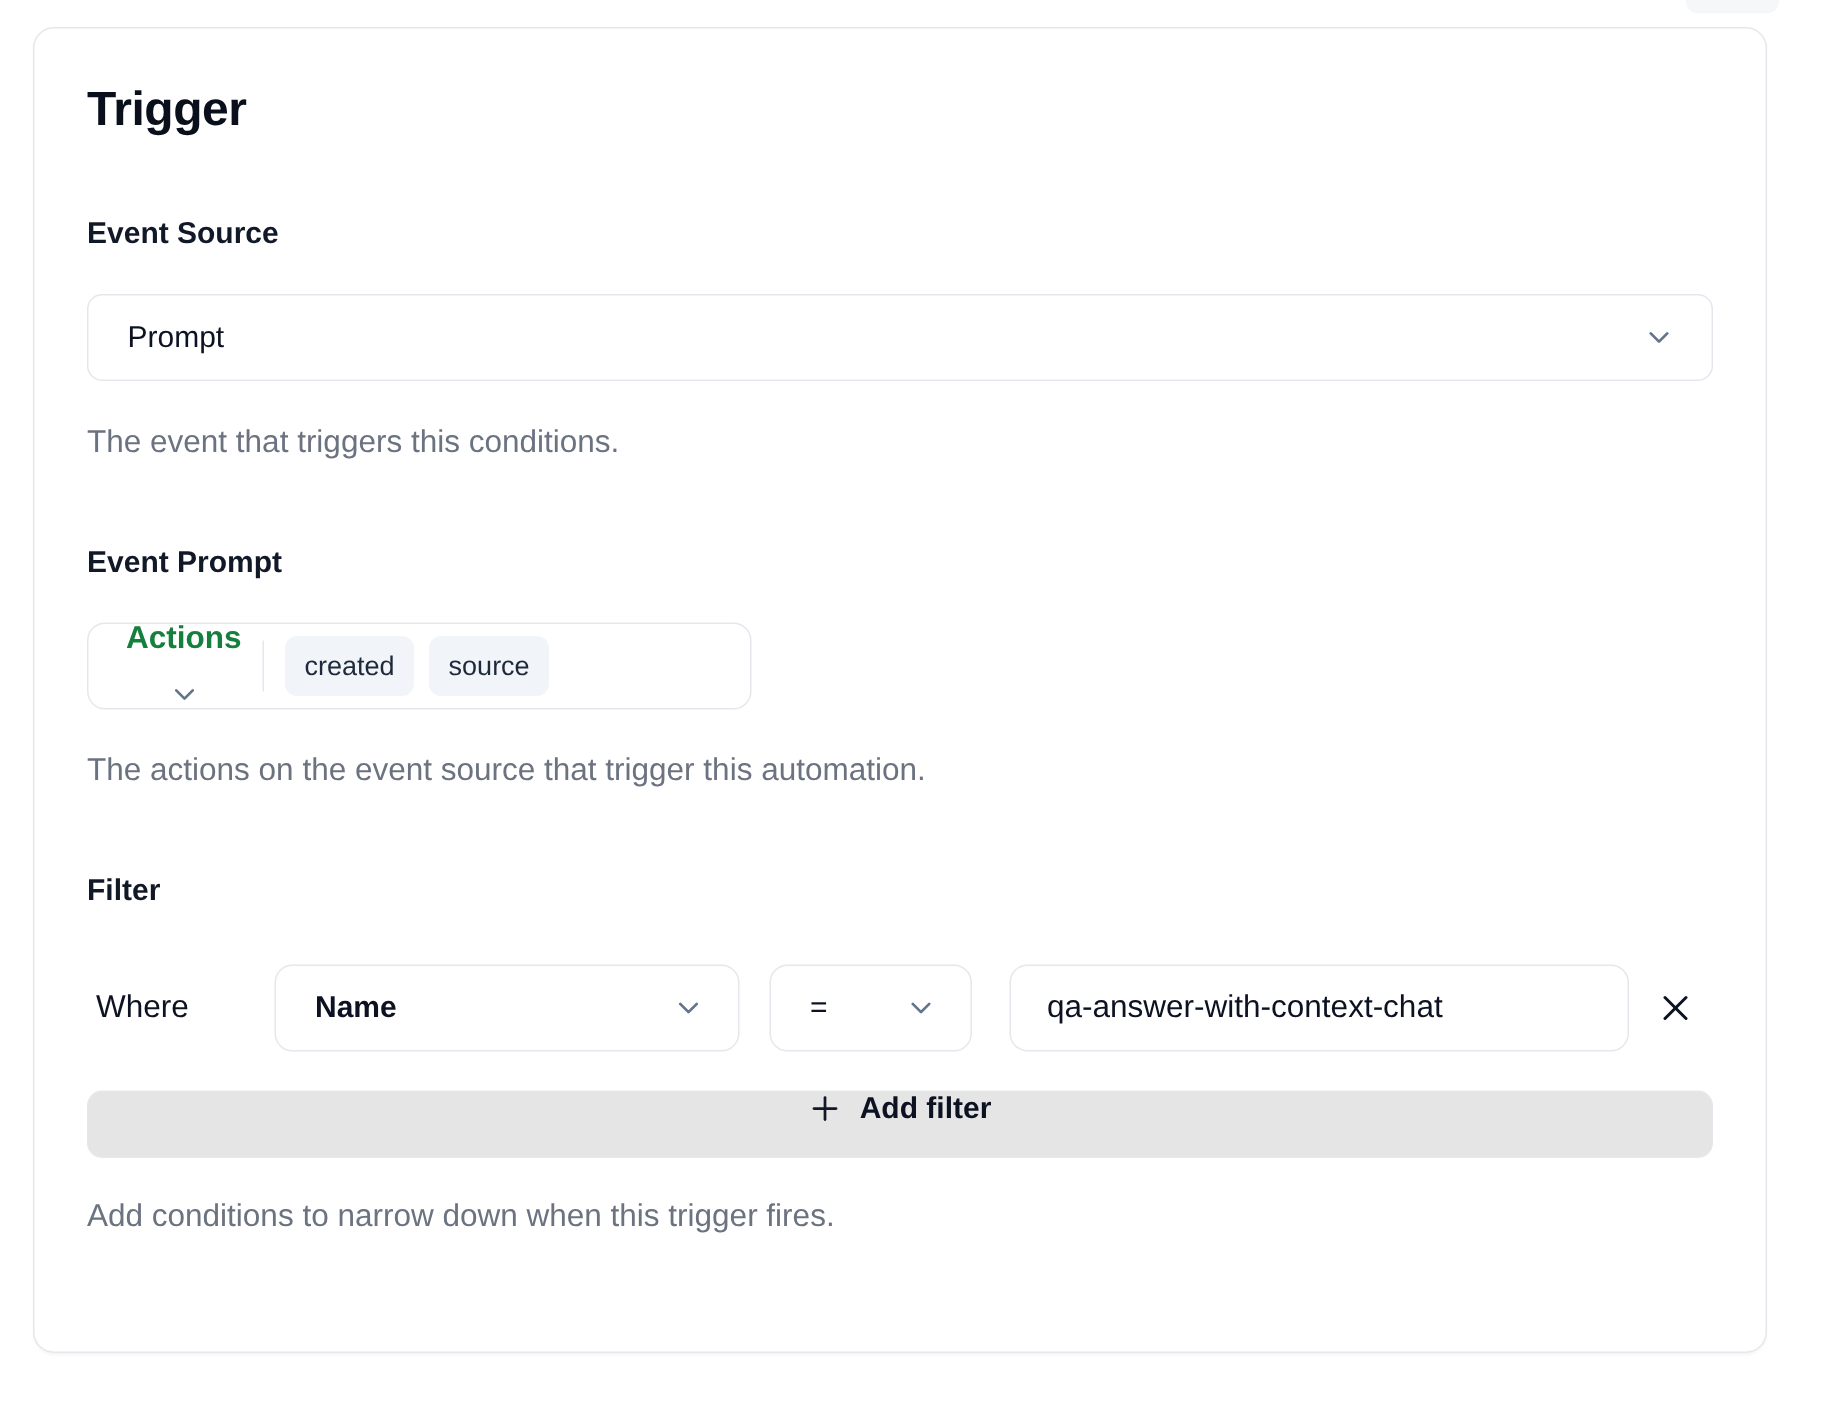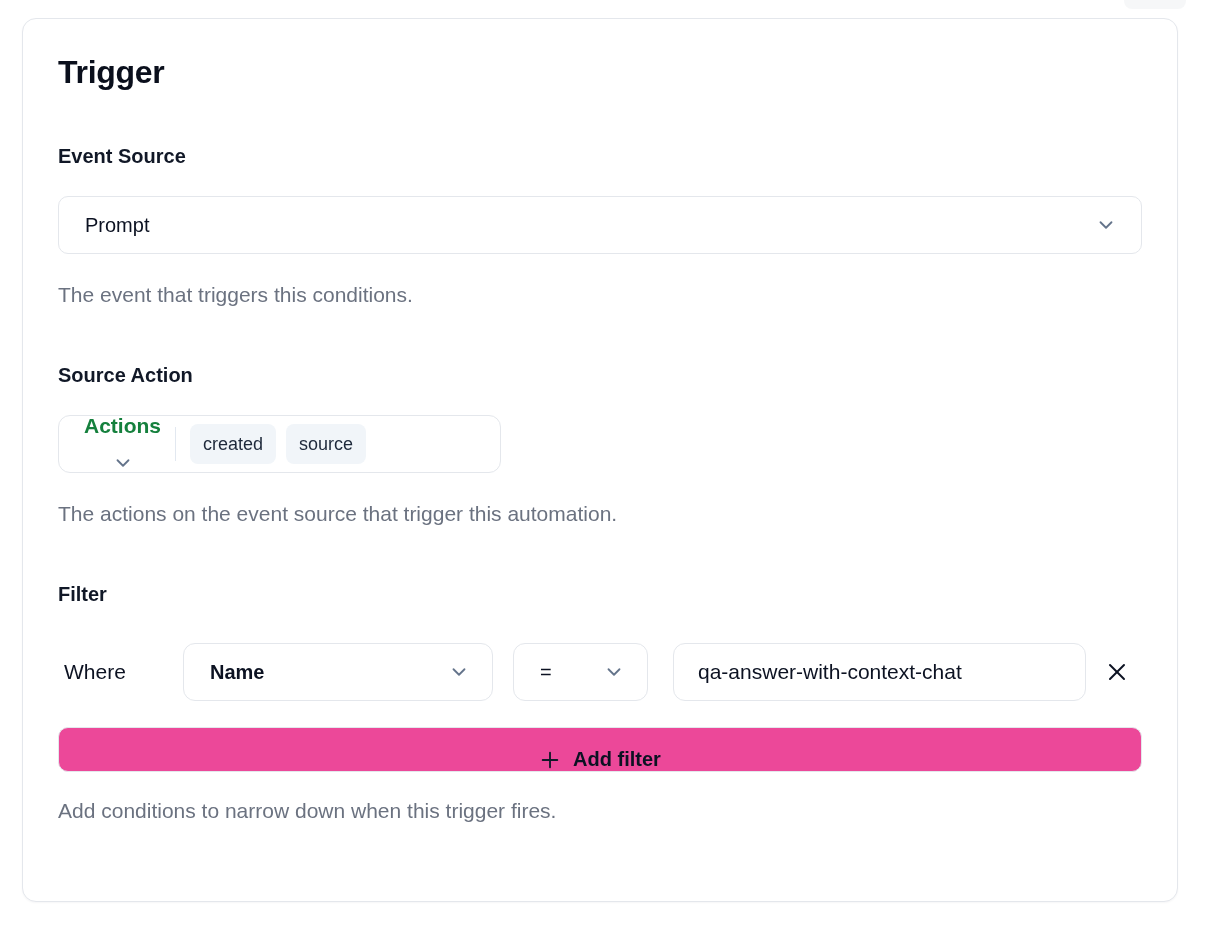--- a/index.html
+++ b/index.html
@@ -63,22 +63,22 @@
     outline: none; min-width: 0;
   }
   .remove-btn {
     width: 50px; height: 50px; margin-left: 6px; background: none; border: none;
     display: flex; align-items: center; justify-content: center; cursor: pointer;
   }
   .remove-btn svg { width: 24px; height: 24px; stroke: #0c1222; }
 
   .add-filter {
     margin-top: 26px; width: 100%; height: 45px;
-    border: 1px solid #e4e7ec; border-radius: 10px; background: #ec4899;
-    display: flex; align-items: flex-end; justify-content: center; gap: 12px;
+    border: 1px solid #e4e7ec; border-radius: 10px; background: #e5e5e5;
+    display: flex; align-items: flex-start; justify-content: center; gap: 12px;
     font-family: inherit; font-size: 20px; font-weight: 600; color: #0c1222; cursor: pointer;
   }
   .plus { width: 22px; height: 22px; stroke: #111827; }
 </style>
 </head>
 <body>
 
 <div class="artifact"></div>
 
 <div class="card">
@@ -87,21 +87,21 @@
 
   <div class="section-label">Event Source</div>
   <div class="select">
     <span>Prompt</span>
     <svg class="chev" viewBox="0 0 24 24" fill="none" stroke-width="2" stroke-linecap="round" stroke-linejoin="round">
         <polyline points="6 9 12 15 18 9"></polyline>
       </svg>
   </div>
   <p class="help">The event that triggers this conditions.</p>
 
-  <div class="section-label">Source Action</div>
+  <div class="section-label">Event Prompt</div>
   <div class="actions-box">
     <button class="actions-trigger">
       <span>Actions</span>
       <svg class="chev" viewBox="0 0 24 24" fill="none" stroke-width="2" stroke-linecap="round" stroke-linejoin="round">
           <polyline points="6 9 12 15 18 9"></polyline>
         </svg>
     </button>
     <div class="vdivider"></div>
     <div class="chips">
       <span class="chip">created</span>

